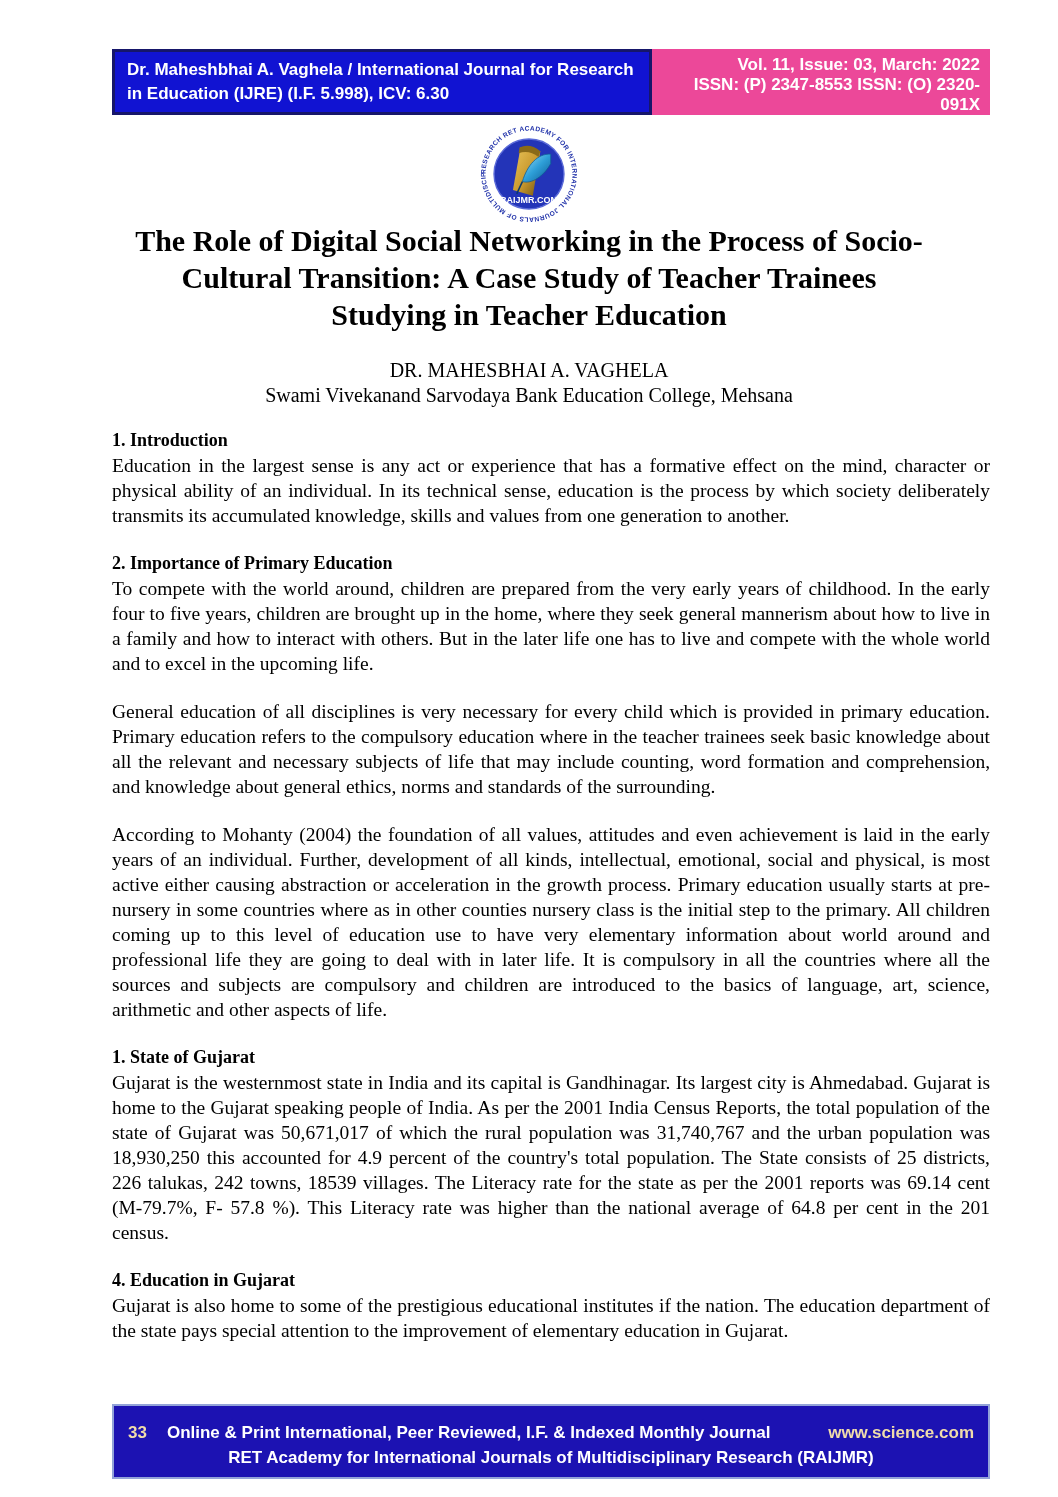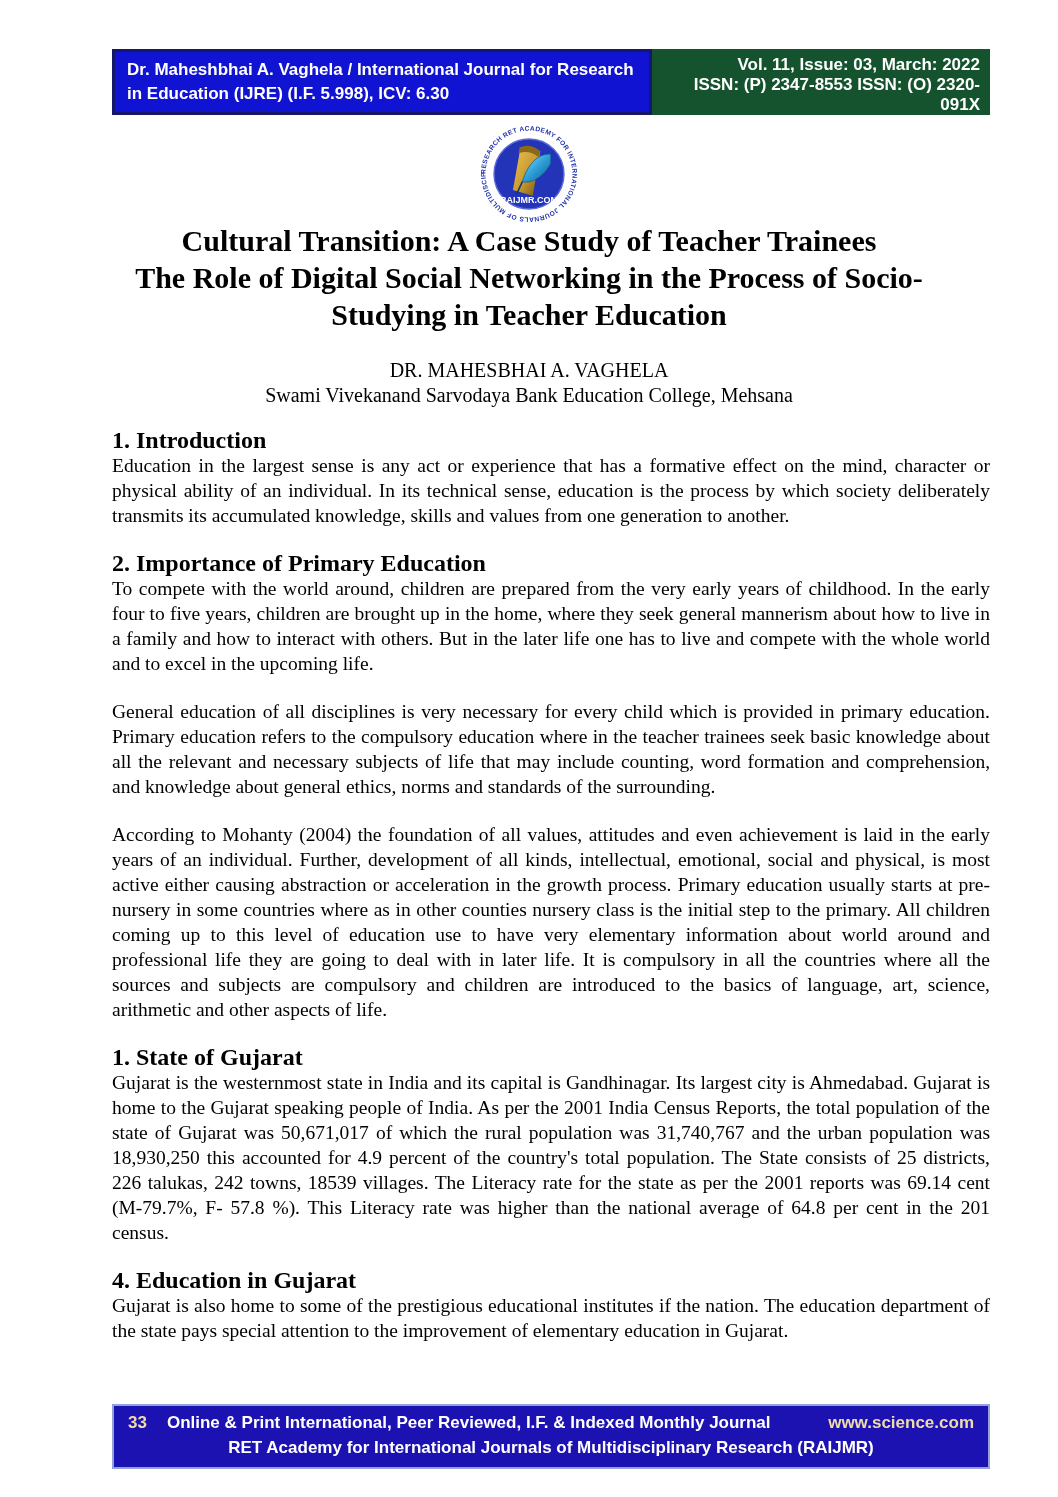--- a/index.html
+++ b/index.html
@@ -9,21 +9,21 @@
     font-family:"Liberation Serif", serif;color:#000;
   }
   
   .header{position:absolute;left:112px;top:49px;width:878px;height:66px;display:flex;}
   .header-left{
     box-sizing:border-box;flex:0 0 540px;background:#1113d2;border:3px solid #16166a;
     color:#fff;font-family:"Liberation Sans", sans-serif;font-weight:bold;font-size:17px;
     padding:6px 12px;display:flex;flex-direction:column;justify-content:space-around;
   }
   .header-right{
-    box-sizing:border-box;flex:1;background:#14532d;
+    box-sizing:border-box;flex:1;background:#ec4899;
     color:#fff;font-family:"Liberation Sans", sans-serif;font-weight:bold;font-size:17px;
     padding:6px 10px;display:flex;flex-direction:column;justify-content:space-around;
     text-align:right;
   }
   
   .logo{position:absolute;top:122px;left:50%;transform:translateX(-50%);width:104px;height:104px;}
   
   .title{
     position:absolute;top:222px;left:70px;width:918px;text-align:center;
     font-weight:bold;font-size:30px;line-height:37px;
@@ -32,29 +32,29 @@
     position:absolute;top:358px;left:70px;width:918px;text-align:center;
     font-size:20px;line-height:25px;
   }
   
   .content{
     position:absolute;left:112px;top:428px;width:878px;
     font-size:19.5px;line-height:25px;text-align:justify;
   }
   .section{margin-top:23px;}
   .section:first-child{margin-top:0;}
-  .section h3{margin:0;font-size:24px;line-height:25px;text-align:left;}
+  .section h3{margin:0;font-size:18px;line-height:25px;text-align:left;}
   .section p{margin:0;}
   .section p + p{margin-top:23px;}
   
   .footer{
     box-sizing:border-box;position:absolute;left:112px;top:1404px;width:878px;
     background:#1c12b2;border:2px solid #93a3d8;
     color:#fff;font-family:"Liberation Sans", sans-serif;font-weight:bold;font-size:17px;
-    padding:7px 14px 9px 14px;
+    padding:17px 14px 9px 14px;
   }
   .footer-row1{display:flex;align-items:baseline;}
   .footer-pageno{color:#f0dcab;margin-right:20px;}
   .footer-line1{flex:1;text-align:left;}
   .footer-site{color:#f0dcab;text-align:right;}
   .footer-row2{text-align:center;margin-top:5px;}
 </style>
 </head>
 <body>
 
@@ -93,22 +93,22 @@
       <circle cx="55" cy="55" r="37" fill="#2334b8" stroke="#5a6ad8" stroke-width="1.5"></circle>
       <path d="M46 27 L67 31 L59 78 L38 72 Z" fill="url(#gold)"></path>
       <path d="M45 27 q11 -5 22 4 l-2 6 q-10 -8 -21 -4 Z" fill="#8a6a18"></path>
       <path d="M78 34 C64 33 53 46 48 63 C58 66 71 57 78 44 Z" fill="url(#feather)" stroke="#0d5a93" stroke-width="0.8"></path>
       <path d="M48 63 L42 76" stroke="#0d3a6b" stroke-width="1.6"></path>
       <text x="55" y="86" text-anchor="middle" font-family="Liberation Sans, sans-serif" font-size="9.5" font-weight="bold" fill="#ffffff">RAIJMR.COM</text>
     </svg>
   </div>
 
   <div class="title">
+    <div>The Role of Digital Social Networking in the Process of Socio-</div>
     <div>Cultural Transition: A Case Study of Teacher Trainees</div>
-    <div>The Role of Digital Social Networking in the Process of Socio-</div>
     <div>Studying in Teacher Education</div>
   </div>
 
   <div class="authors">
     <div>DR. MAHESBHAI A. VAGHELA</div>
     <div>Swami Vivekanand Sarvodaya Bank Education College, Mehsana</div>
   </div>
 
   <div class="content">
 

